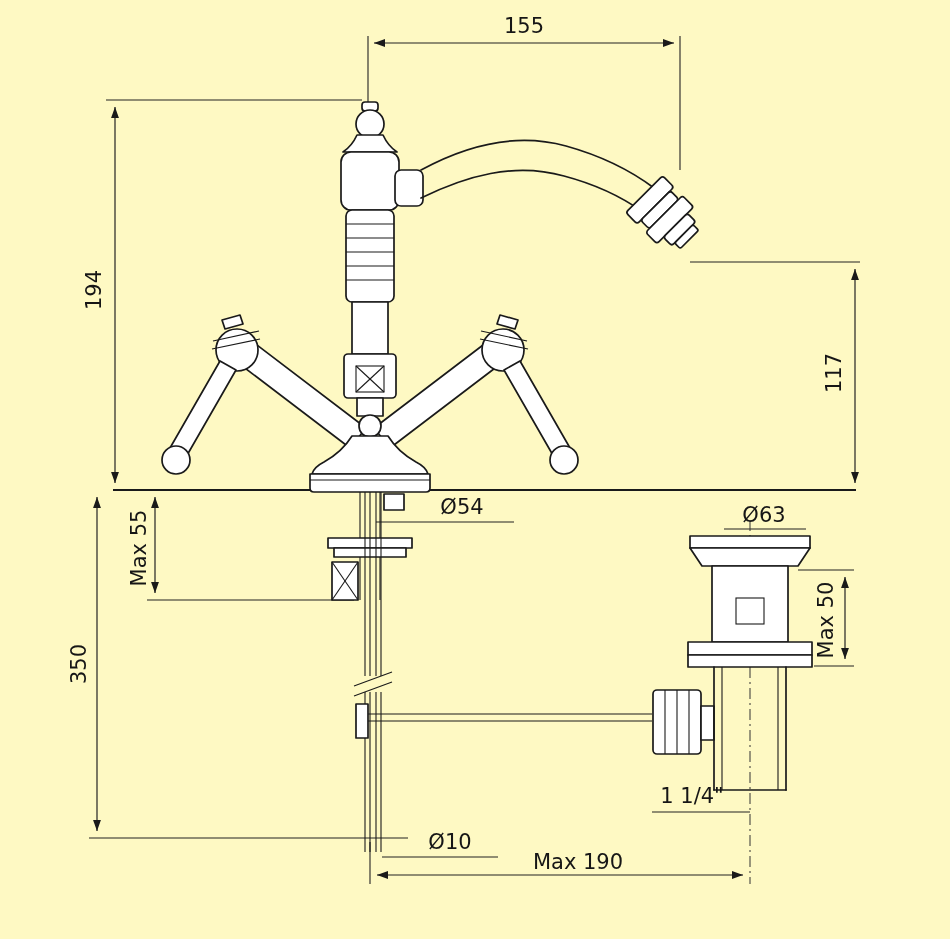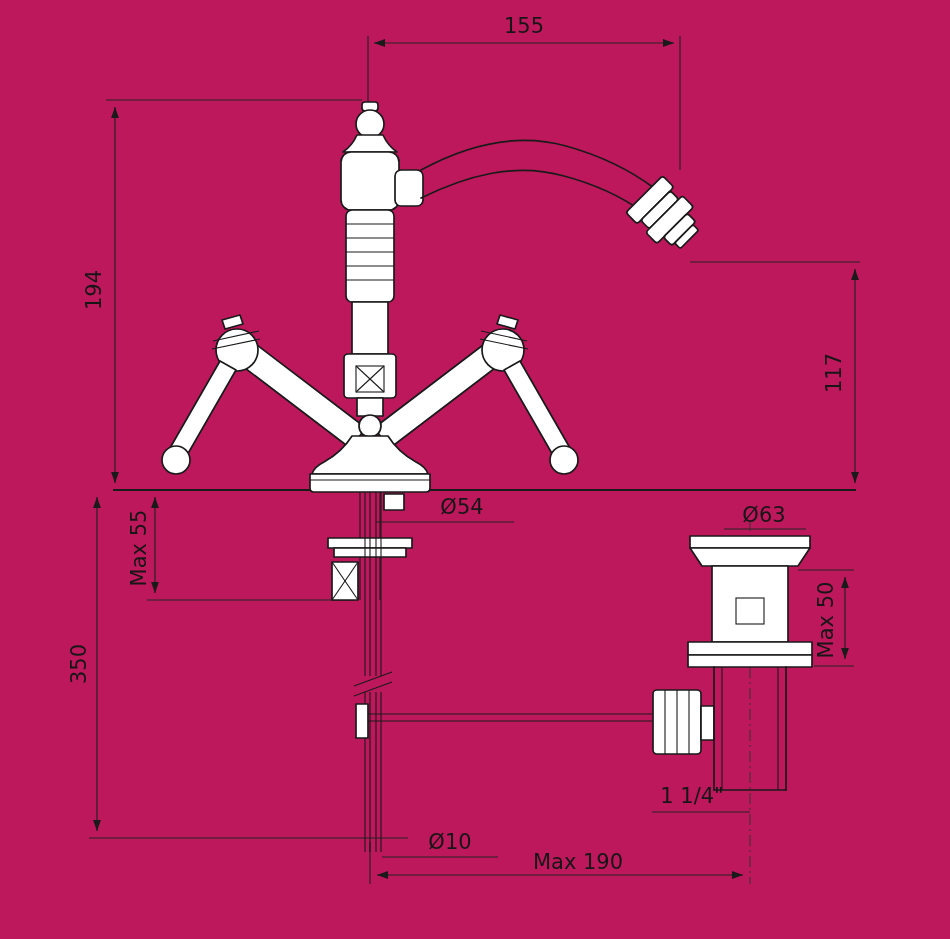--- a/index.html
+++ b/index.html
@@ -1,19 +1,19 @@
 <!DOCTYPE html>
 <html><head>
 <meta charset="utf-8">
 <style>
   html,body{margin:0;padding:0;background:#ffffff;}
   .frame{
     position:relative;
     width:950px;height:939px;
-    background:#be185d;
+    background:#fef9c3;
     outline:1px solid #d6d6d6;
     overflow:hidden;
     font-family:"DejaVu Sans", sans-serif;
   }
   svg{display:block;}
   .outline{fill:none;stroke:#1a1a1a;stroke-width:1.7;stroke-linejoin:round;stroke-linecap:round;}
   .outline-white{fill:#ffffff;stroke:#1a1a1a;stroke-width:1.7;stroke-linejoin:round;}
   .thin{fill:none;stroke:#1a1a1a;stroke-width:1.1;}
   .dim{fill:none;stroke:#222222;stroke-width:1.2;}
   .ext{fill:none;stroke:#222222;stroke-width:1.1;}

